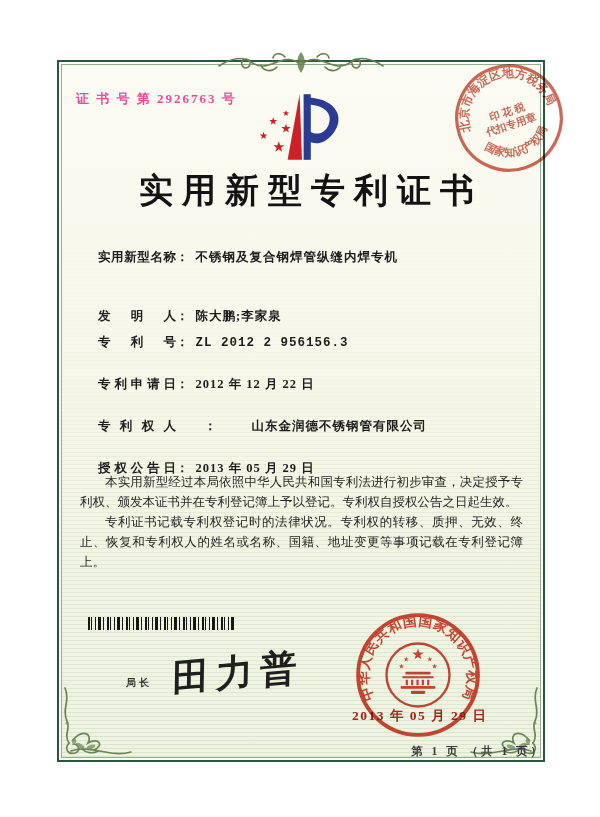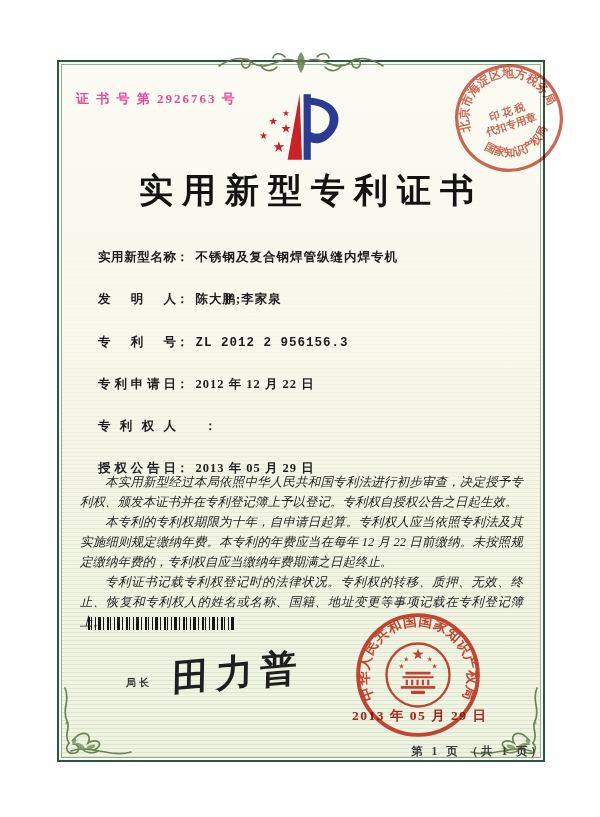--- a/index.html
+++ b/index.html
@@ -39,26 +39,25 @@
     position:absolute; left:57px; top:168px; width:508px; z-index:4;
     text-align:center; font-size:34px; font-weight:bold; letter-spacing:9px;
     color:#131313;
   }
   
   .field-row { position:absolute; left:84px; z-index:4; display:flex; align-items:baseline;
     font-size:12.5px; font-weight:bold; color:#1d1d1d; white-space:nowrap;margin-left:14px; }
   .flabel { display:inline-block; width:78px; text-align:justify; text-align-last:justify; }
   .fcolon { margin:0 2px 0 0; }
   .fvalue { margin-left:5px; letter-spacing:1px; }
-  .fr1{top:249px;} .fr2{top:291px;} .fr3{top:334px;font-family:Liberation Mono, monospace;} .fr4{top:376px;} .fr5{top:418px;gap:28px;} .fr6{top:460px;}
+  .fr1{top:249px;} .fr2{top:308px;} .fr3{top:334px;font-family:Liberation Mono, monospace;} .fr4{top:376px;} .fr5{top:418px;gap:28px;} .fr6{top:460px;}
   
   .body-text {
     position:absolute; left:80px; top:472px; width:443px; z-index:4;
     font-size:12.5px; line-height:20px; color:#242424; text-align:justify;
-    font-style:italic;
   }
   .body-text p { text-indent:25px; margin:0; }
   
   .barcode {
     position:absolute; left:88px; top:617px; width:147px; height:13px; z-index:4;
     background:repeating-linear-gradient(90deg,
       #161616 0 2px, transparent 2px 3px,
       #161616 3px 4px, transparent 4px 7px,
       #161616 7px 8px, transparent 8px 10px,
       #161616 10px 13px, transparent 13px 15px,
@@ -175,30 +174,30 @@
   <span class="fvalue">ZL 2012 2 956156.3</span>
 </div>
 <div class="field-row fr4">
   <span class="flabel">专利申请日</span>
     <span class="fcolon">：</span>
   <span class="fvalue">2012 年 12 月 22 日</span>
 </div>
 <div class="field-row fr5">
   <span class="flabel">专利权人</span>
     <span class="fcolon">：</span>
+  <span class="fvalue">山东金润德不锈钢管有限公司</span>
 </div>
 <div class="field-row fr6">
   <span class="flabel">授权公告日</span>
     <span class="fcolon">：</span>
   <span class="fvalue">2013 年 05 月 29 日</span>
 </div>
 
 <div class="body-text">
   <p>本实用新型经过本局依照中华人民共和国专利法进行初步审查，决定授予专利权、颁发本证书并在专利登记簿上予以登记。专利权自授权公告之日起生效。</p>
-  <p>本专利的专利权期限为十年，自申请日起算。专利权人应当依照专利法及其实施细则规定缴纳年费。本专利的年费应当在每年 12 月 22 日前缴纳。未按照规定缴纳年费的，专利权自应当缴纳年费期满之日起终止。</p>
   <p>专利证书记载专利权登记时的法律状况。专利权的转移、质押、无效、终止、恢复和专利权人的姓名或名称、国籍、地址变更等事项记载在专利登记簿上。</p>
 </div>
 
 <div class="barcode"></div>
 
 <div class="commissioner-label">局长</div>
 <div class="signature">田力普</div>
 
 <svg class="seal" viewBox="0 0 160 160">
   <defs>

